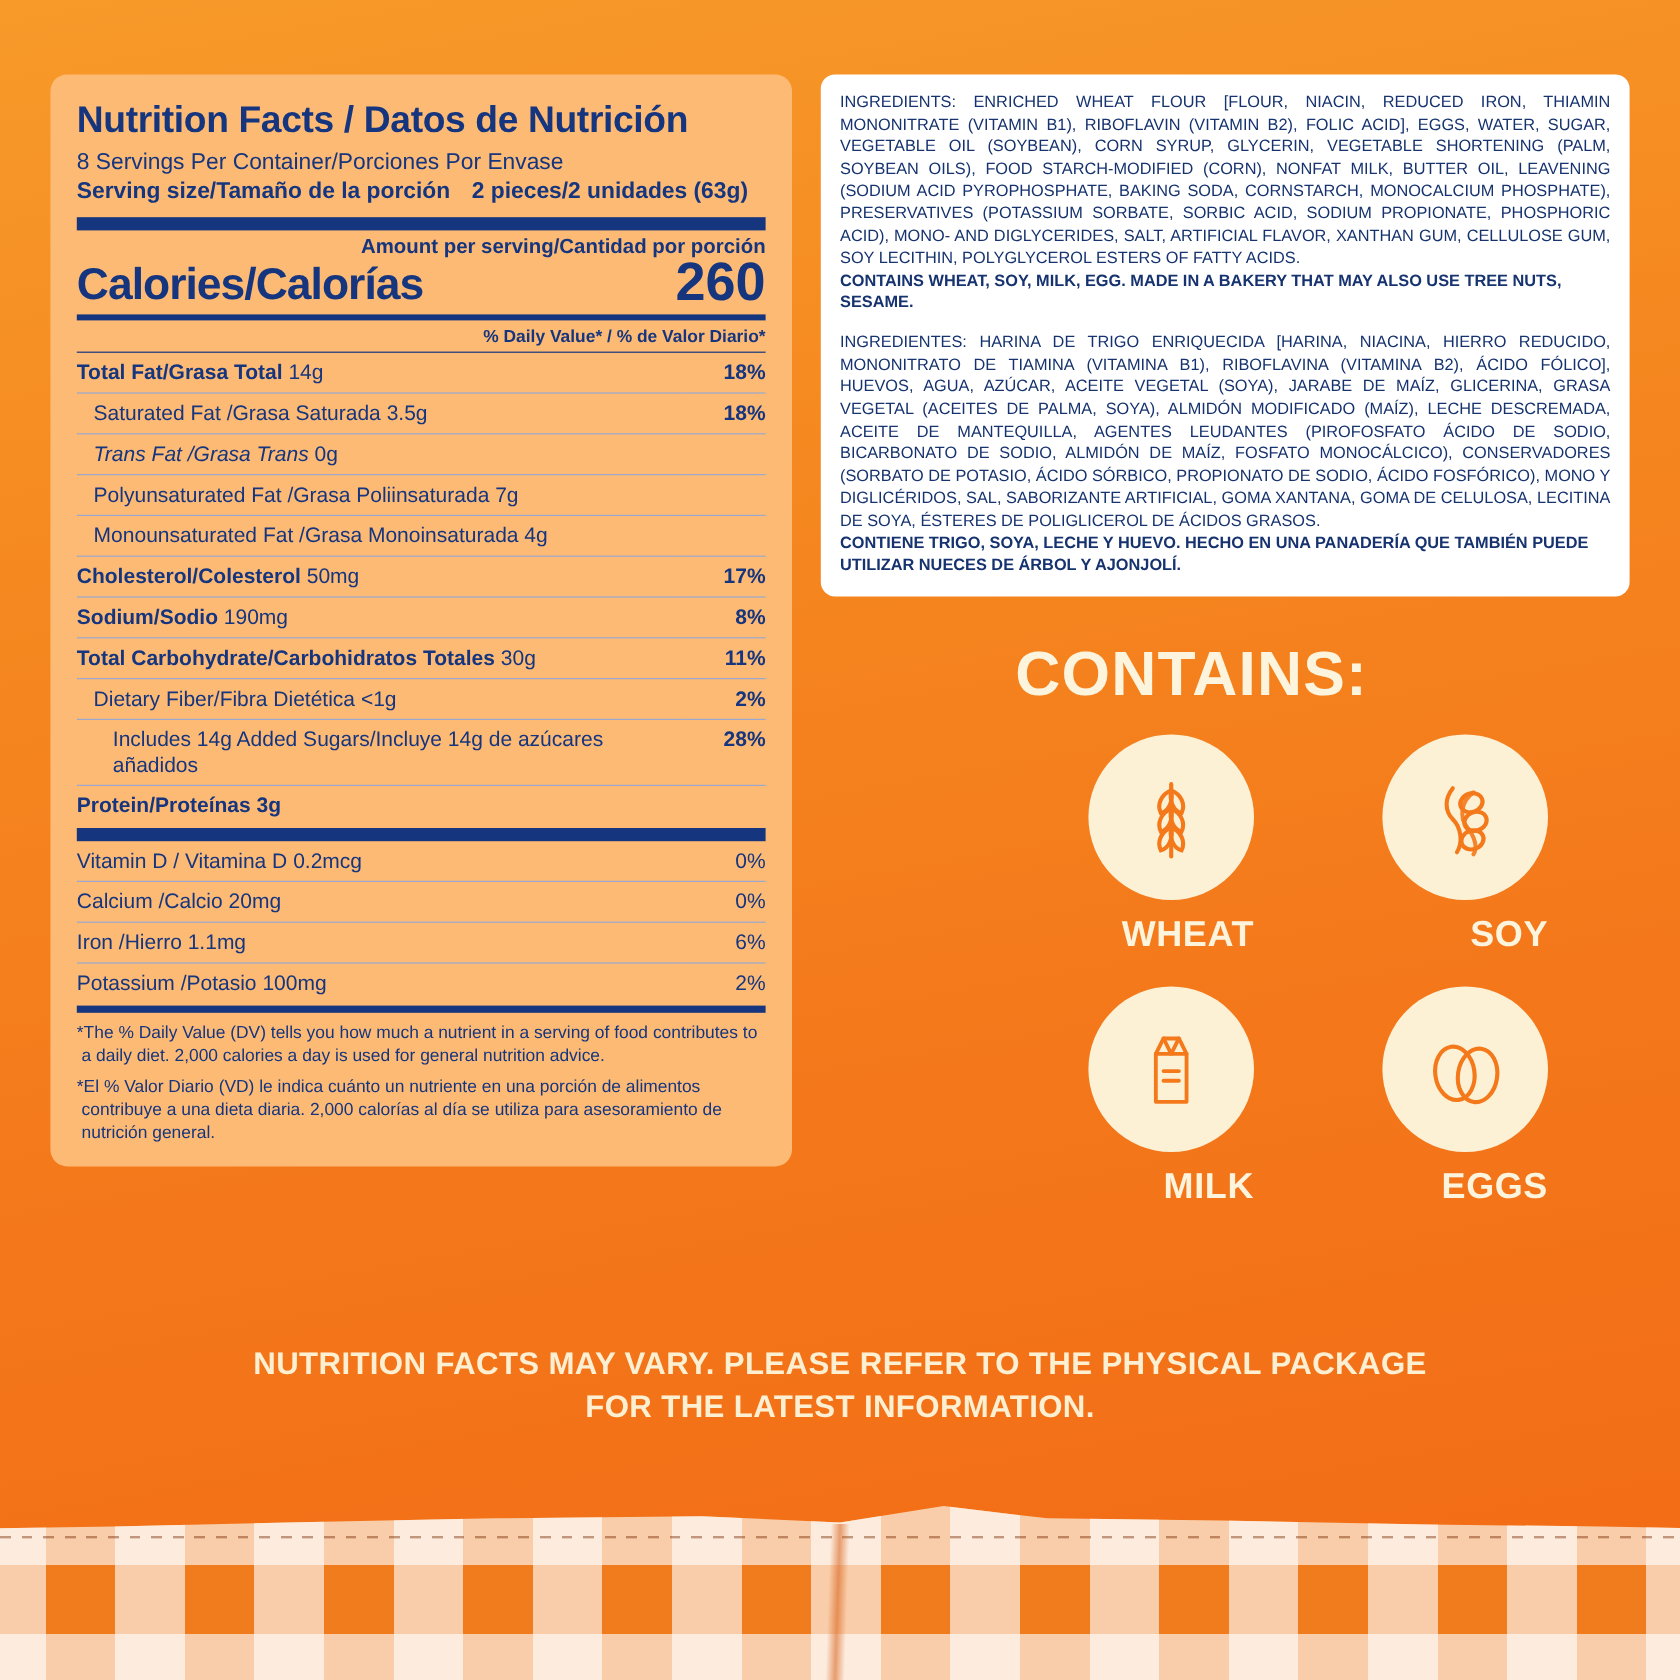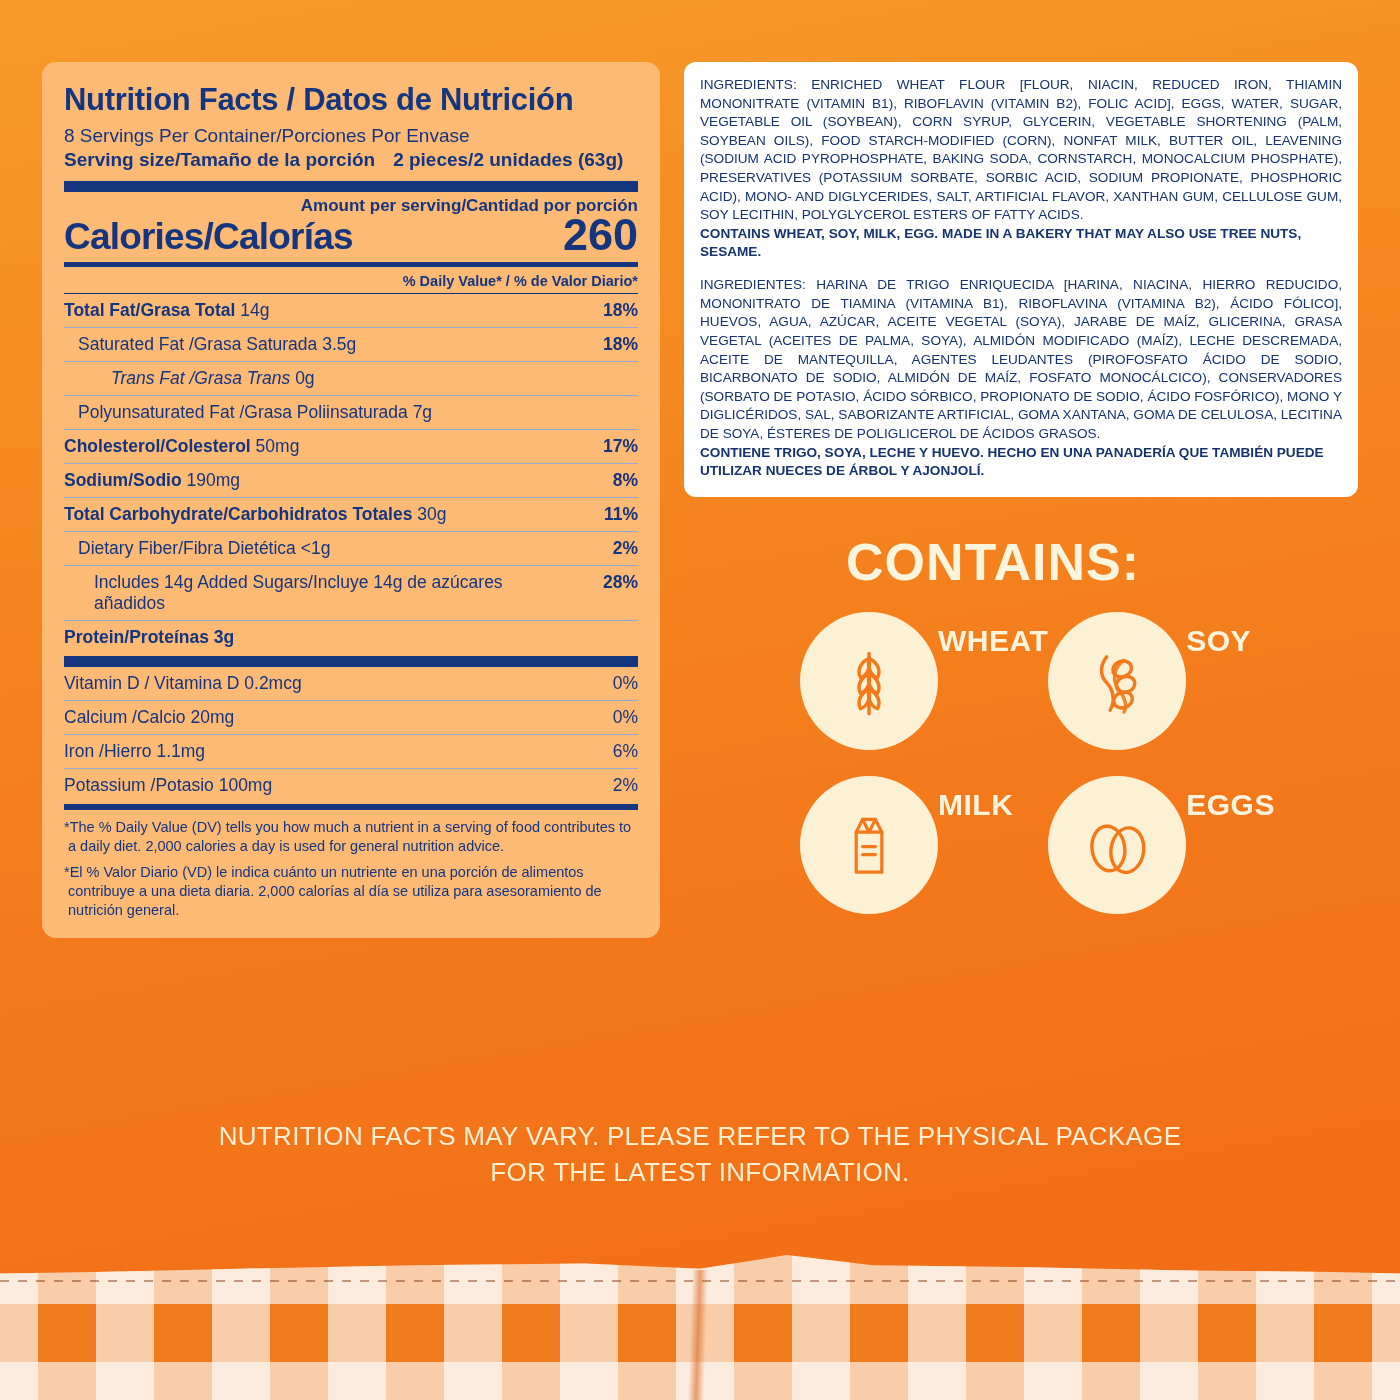--- a/index.html
+++ b/index.html
@@ -101,21 +101,21 @@
   }
   table.nf-table td.pct {
     text-align: right;
     font-weight: bold;
     white-space: nowrap;
     width: 70px;
   }
   .ind1 { padding-left: 14px !important; }
   .ind2 { padding-left: 30px !important; }
   .b { font-weight: bold; }
-  .it { font-style: italic; margin-left: 33px; }
+  .it { font-style: italic; }
   .protein-rule { border-top: 11px solid #15357f; margin: 2px 0 0 0; }
   .bottom-rule { border-top: 6px solid #15357f; margin: 2px 0 8px 0; }
 
   .footnote {
     font-size: 14.5px;
     line-height: 1.32;
     color: #15357f;
     margin: 7px 0 0 0;
     padding-left: 4px;
     text-indent: -4px;
@@ -163,22 +163,22 @@
     position: absolute;
     left: 800px;
     top: 612px;
     width: 490px;
     display: grid;
     grid-template-columns: 1fr 1fr;
     row-gap: 26px;
   }
   .allergen {
     display: flex;
-    flex-direction: row;
-    align-items: flex-start;
+    flex-direction: column;
+    align-items: flex-end;
   }
   .allergen-circle {
     width: 138px;
     height: 138px;
     border-radius: 50%;
     background: #fdf1d5;
     display: flex;
     align-items: center;
     justify-content: center;
   }
@@ -192,21 +192,21 @@
 
   
   .disclaimer {
     position: absolute;
     left: 0;
     top: 1118px;
     width: 1400px;
     text-align: center;
     color: #fdf0d2;
     font-size: 26px;
-    font-weight: normal;
+    font-weight: bold;
     line-height: 1.4;
     letter-spacing: 0.3px;
   }
 
   
   .gingham-band {
     position: absolute;
     left: 0;
     bottom: 0;
     width: 1400px;
@@ -276,20 +276,24 @@
         <tr>
           <td class="ind1"><span>Saturated Fat /Grasa Saturada</span> <span>3.5g</span></td>
           <td class="pct">18%</td>
         </tr>
         <tr>
           <td class="ind1"><span class="it">Trans Fat /Grasa Trans</span> <span>0g</span></td>
           <td class="pct"></td>
         </tr>
         <tr>
           <td class="ind1"><span>Polyunsaturated Fat /Grasa Poliinsaturada</span> <span>7g</span></td>
+          <td class="pct"></td>
+        </tr>
+        <tr>
+          <td class="ind1"><span>Monounsaturated Fat /Grasa Monoinsaturada</span> <span>4g</span></td>
           <td class="pct"></td>
         </tr>
         <tr>
           <td class="b"><span>Cholesterol/Colesterol</span> <span style="font-weight:normal">50mg</span></td>
           <td class="pct">17%</td>
         </tr>
         <tr>
           <td class="b"><span>Sodium/Sodio</span> <span style="font-weight:normal">190mg</span></td>
           <td class="pct">8%</td>
         </tr>

